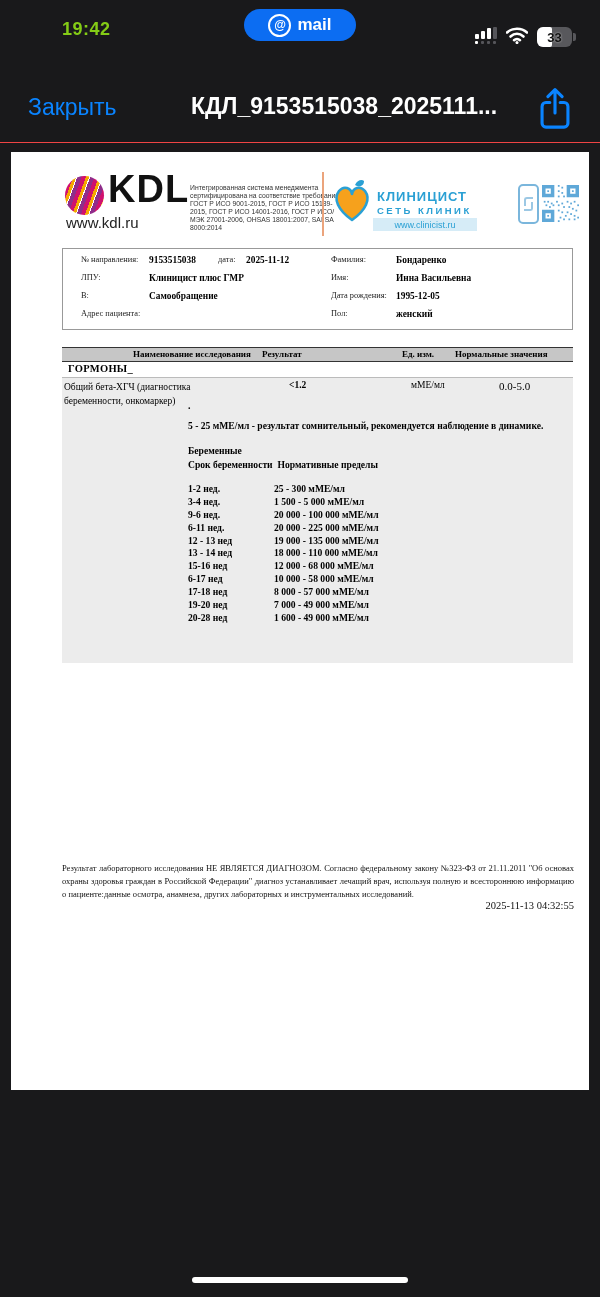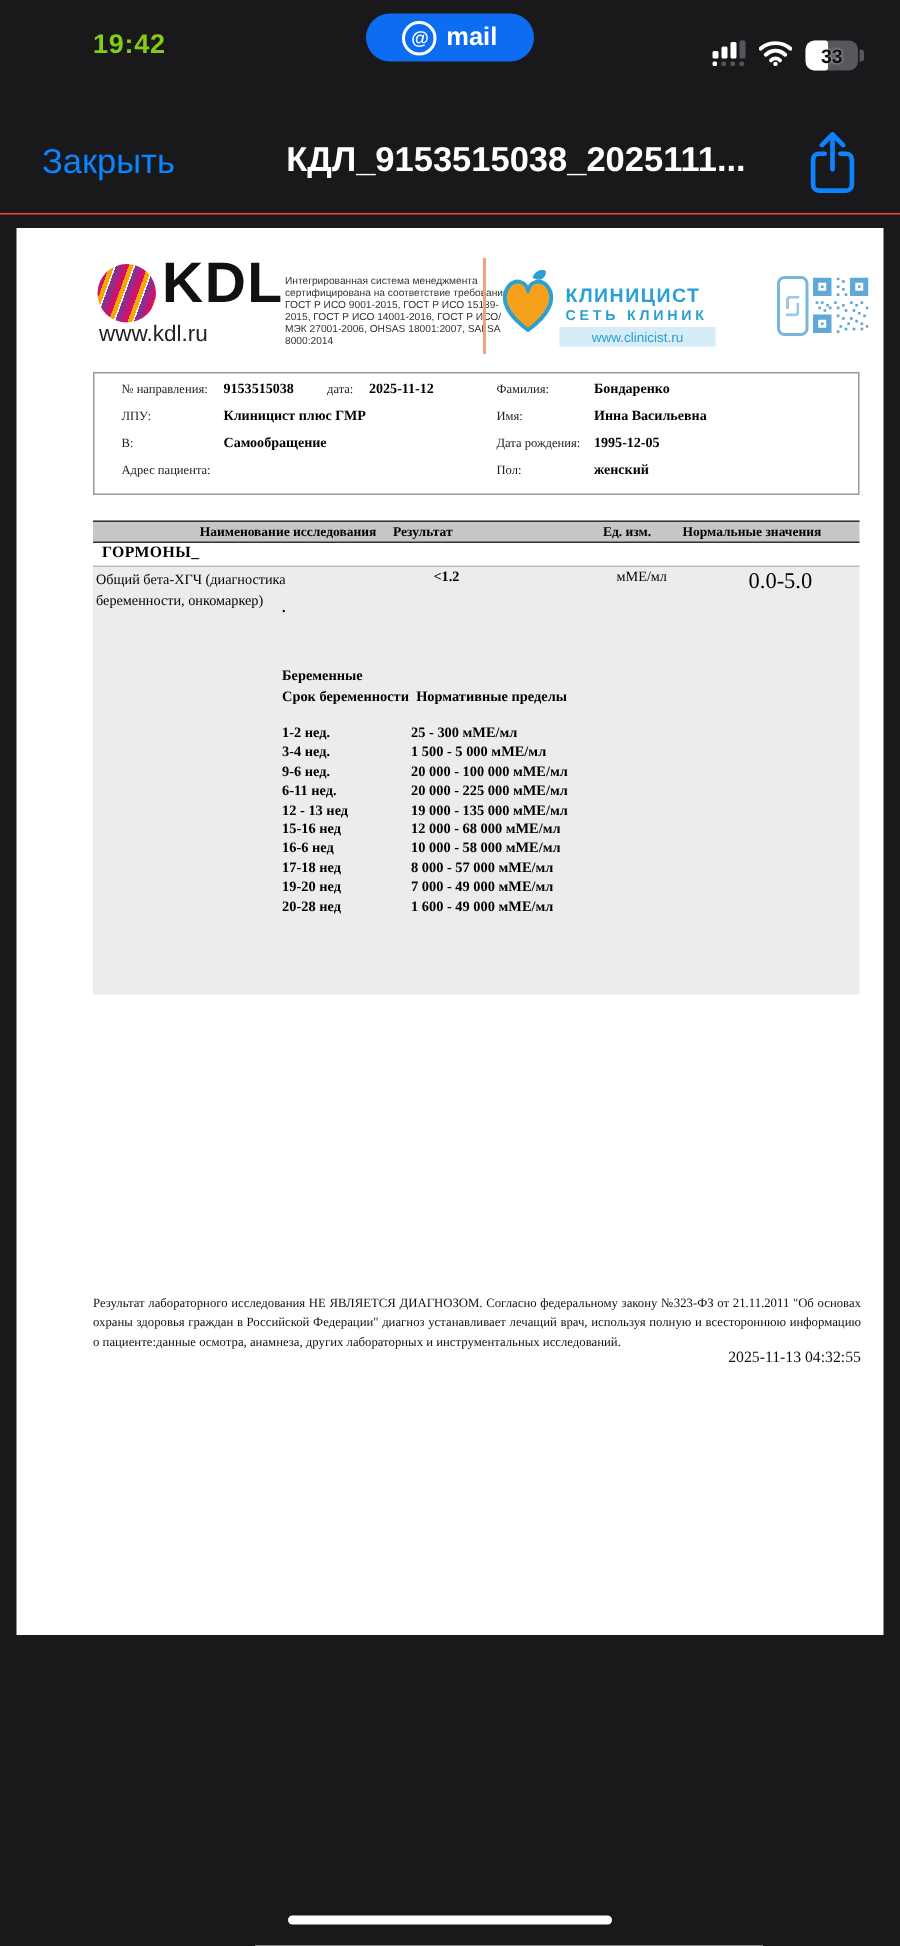--- a/index.html
+++ b/index.html
@@ -76,21 +76,21 @@
          border-top:1.5px solid #333;border-bottom:1.5px solid #333;box-sizing:border-box;}
   .rhead span{position:absolute;top:1px;font-size:9px;font-weight:700;}
   .section-row{left:51px;top:212px;width:511px;height:13px;border-bottom:1px solid #bbb;}
   .section-row span{position:absolute;left:6px;top:-1px;font-size:10.5px;font-weight:700;letter-spacing:.3px;}
   .gblock{left:51px;top:226px;width:511px;height:285px;background:#ececec;}
   .gblock span,.gblock div{position:absolute;}
   .res-name{left:2px;top:2px;width:200px;font-size:9.5px;line-height:14px;}
   .res-name b{display:block;font-weight:400;}
   .res-val{left:227px;top:2px;font-size:9.5px;font-weight:700;}
   .res-unit{left:349px;top:2px;font-size:9.5px;}
-  .res-norm{left:437px;top:2px;font-size:15px;}
+  .res-norm{left:437px;top:2px;font-size:11px;}
   .res-dot{left:126px;top:22px;font-size:10px;font-weight:700;}
   .res-note{left:126px;top:42px;width:380px;font-size:9.6px;font-weight:700;}
   .preg-title{left:126px;top:67px;font-size:9.6px;font-weight:700;}
   .preg-head{left:126px;top:81px;font-size:9.6px;font-weight:700;white-space:pre;}
   .preg-rows{left:126px;top:105px;width:380px;}
   .preg-rows .r{position:static;display:block;height:12.9px;font-size:9.6px;font-weight:700;white-space:nowrap;}
   .preg-rows .r .t{display:inline-block;width:86px;position:static;}
   .preg-rows .r .v{position:static;}
 
   .disclaimer{left:51px;top:710px;width:512px;font-size:8.5px;line-height:13px;text-align:justify;color:#111;}
@@ -259,30 +259,32 @@
 
   <div class="abs gblock">
     <div class="res-name">
       <b>Общий бета-ХГЧ (диагностика</b>
       <b>беременности, онкомаркер)</b>
     </div>
     <span class="res-val">&lt;1.2</span>
     <span class="res-unit">мМЕ/мл</span>
     <span class="res-norm">0.0-5.0</span>
     <span class="res-dot">.</span>
+    <span class="res-note">5 - 25 мМЕ/мл - результат сомнительный, рекомендуется наблюдение в динамике.</span>
     <span class="preg-title">Беременные</span>
     <span class="preg-head">Срок беременности  Нормативные пределы</span>
     <div class="preg-rows">
       <div class="r"><span class="t">1-2 нед.</span><span class="v">25 - 300 мМЕ/мл</span></div>
       <div class="r"><span class="t">3-4 нед.</span><span class="v">1 500 - 5 000 мМЕ/мл</span></div>
       <div class="r"><span class="t">9-6 нед.</span><span class="v">20 000 - 100 000 мМЕ/мл</span></div>
       <div class="r"><span class="t">6-11 нед.</span><span class="v">20 000 - 225 000 мМЕ/мл</span></div>
       <div class="r"><span class="t">12 - 13 нед</span><span class="v">19 000 - 135 000 мМЕ/мл</span></div>
+      <div class="r"><span class="t">13 - 14 нед</span><span class="v">18 000 - 110 000 мМЕ/мл</span></div>
       <div class="r"><span class="t">15-16 нед</span><span class="v">12 000 - 68 000 мМЕ/мл</span></div>
-      <div class="r"><span class="t">16-6 нед</span><span class="v">10 000 - 58 000 мМЕ/мл</span></div>
+      <div class="r"><span class="t">6-17 нед</span><span class="v">10 000 - 58 000 мМЕ/мл</span></div>
       <div class="r"><span class="t">17-18 нед</span><span class="v">8 000 - 57 000 мМЕ/мл</span></div>
       <div class="r"><span class="t">19-20 нед</span><span class="v">7 000 - 49 000 мМЕ/мл</span></div>
       <div class="r"><span class="t">20-28 нед</span><span class="v">1 600 - 49 000 мМЕ/мл</span></div>
     </div>
   </div>
 
   <div class="abs disclaimer">Результат лабораторного исследования НЕ ЯВЛЯЕТСЯ ДИАГНОЗОМ. Согласно федеральному закону №323-ФЗ от 21.11.2011 "Об основах охраны здоровья граждан в Российской Федерации" диагноз устанавливает лечащий врач, используя полную и всестороннюю информацию о пациенте:данные осмотра, анамнеза, других лабораторных и инструментальных исследований.</div>
   <div class="abs stamp">2025-11-13 04:32:55</div>
 </div>
 

